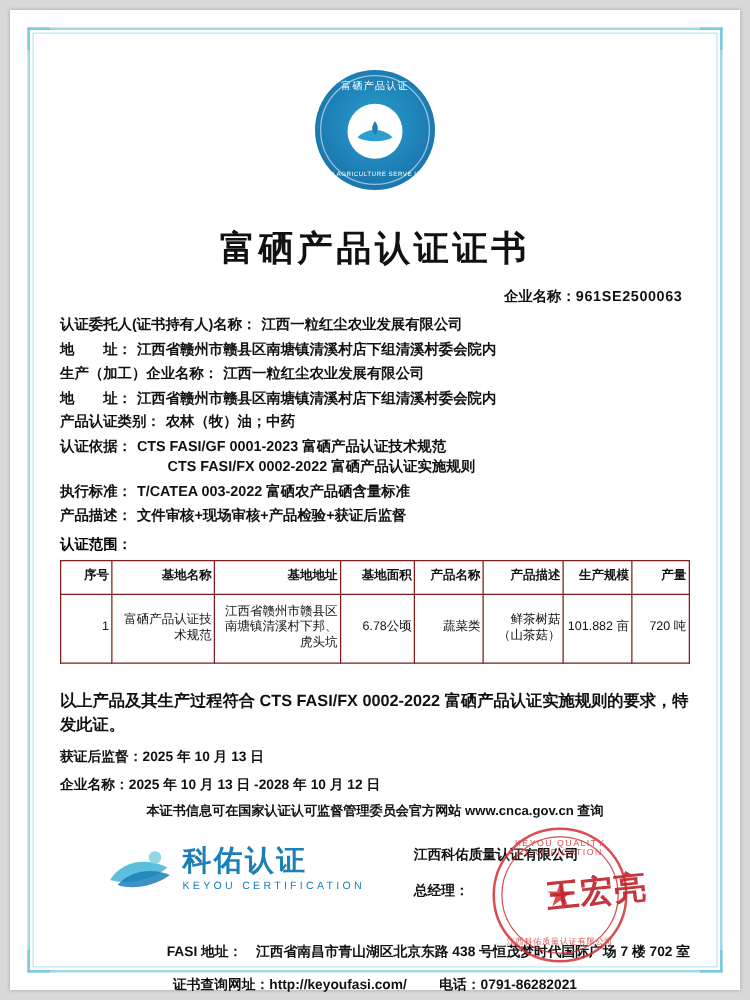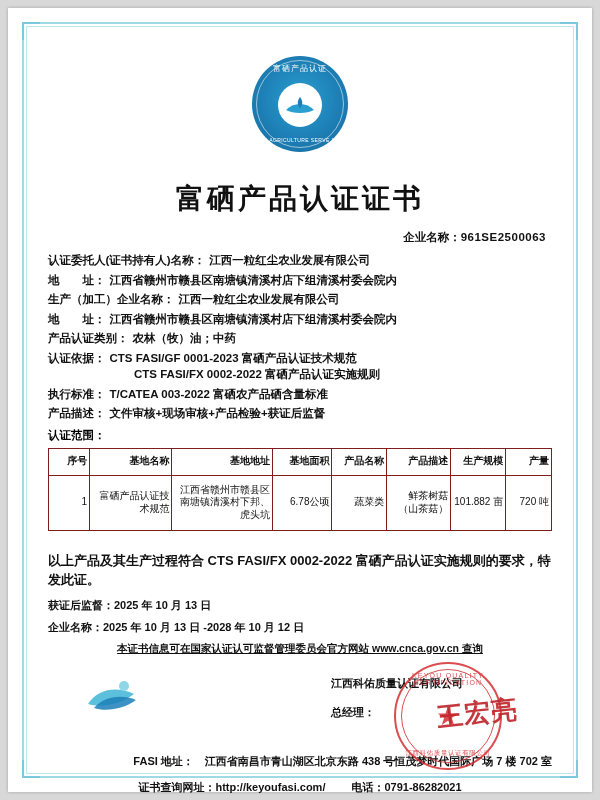--- a/index.html
+++ b/index.html
@@ -214,21 +214,20 @@
     margin-bottom: 7px;
   }
   .dates .dleft { width: 250px; }
   .dates .dright { }
   .notice {
     text-align: center;
     font-size: 10.5px;
     font-weight: bold;
     margin-top: 6px;
     color: #111;
-    text-decoration: underline;
   }
 
   .footer-area {
     position: relative;
     margin-top: 14px;
     height: 74px;
   }
   .logo-block {
     position: absolute;
     left: 36px;
@@ -459,20 +458,24 @@
 
     <div class="footer-area">
       <div class="logo-block">
         <div class="logo-mark">
           <svg width="56" height="42" viewBox="0 0 56 42" aria-hidden="true">
             <path d="M4 30 C14 14, 34 12, 50 20 C38 30, 18 34, 4 30 Z" fill="#5cc0dd"></path>
             <path d="M10 34 C20 22, 38 20, 52 26 C40 35, 22 38, 10 34 Z" fill="#1b7fb8" opacity="0.85"></path>
             <circle cx="40" cy="12" r="5" fill="#8ed6e8"></circle>
           </svg>
         </div>
+        <div class="logo-text">
+          <div class="logo-cn">科佑认证</div>
+          <div class="logo-en">KEYOU CERTIFICATION</div>
+        </div>
       </div>
 
       <div class="company-block">
         <div>江西科佑质量认证有限公司</div>
         <div class="line2">总经理：</div>
       </div>
 
       <div class="seal">
         <div class="seal-inner"></div>
         <div class="seal-top">KEYOU QUALITY CERTIFICATION</div>

